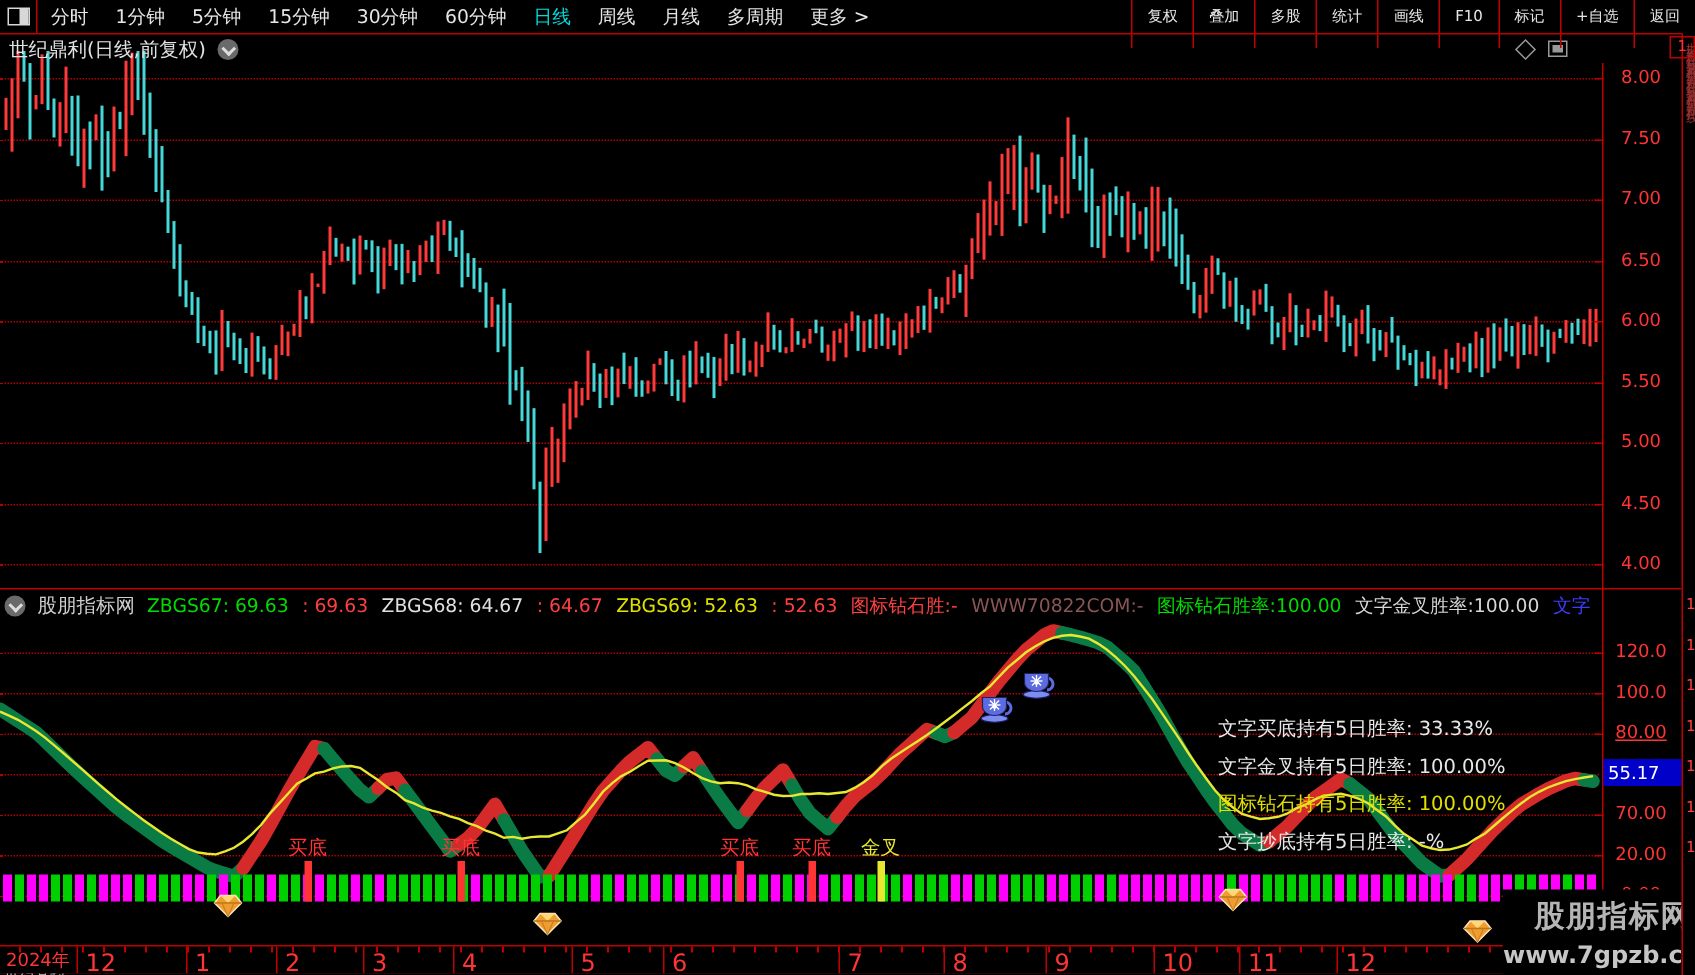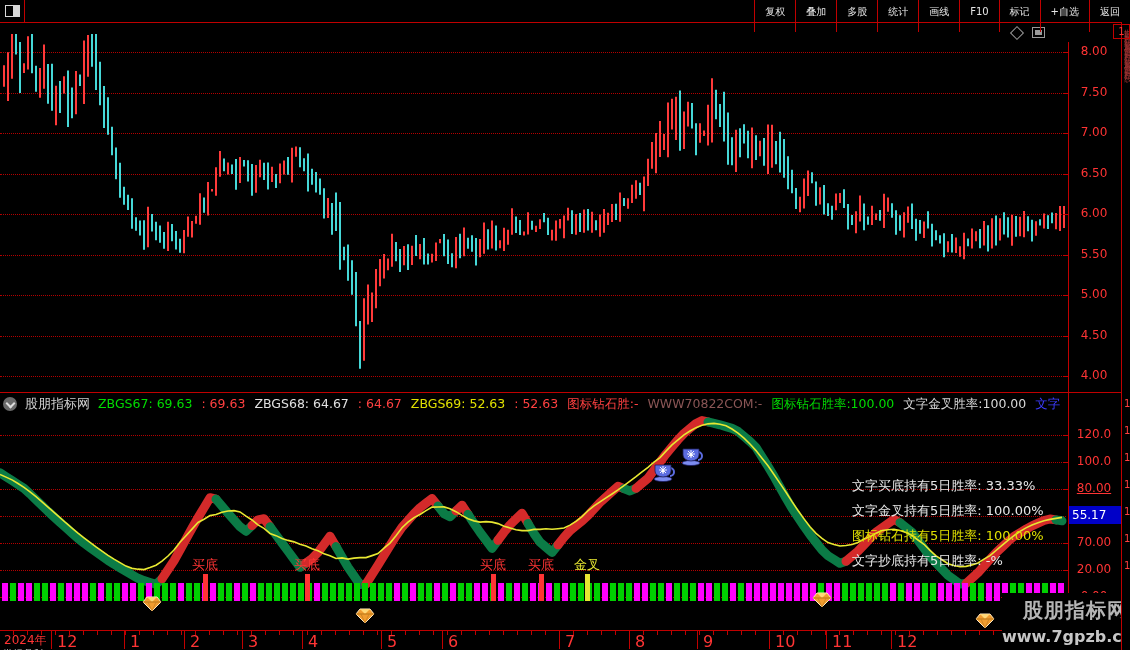--- a/index.html
+++ b/index.html
@@ -36,21 +36,21 @@
   .sep-line{position:absolute;left:0;width:1121px;height:0;border-top:1px solid #c00000;z-index:4;}
   
   .ind-header{position:absolute;left:0;top:394px;width:1060px;height:20px;display:flex;align-items:center;
               gap:8px;white-space:nowrap;z-index:5;overflow:hidden;}
   .ind-header .cicon{margin-left:3px;}
   .ih-item{font-size:12.5px;line-height:20px;}
   .src-label{font-size:13px;color:#cfcfcf;}
   .badge-cur{position:absolute;left:1069px;top:506px;width:52px;height:18px;background:#0000c8;color:#fff;
              font-size:12px;line-height:18px;padding-left:3px;z-index:6;}
   
-  .anno{position:absolute;left:852px;font-size:13px;white-space:nowrap;z-index:5;}
+  .anno{position:absolute;left:812px;font-size:13px;white-space:nowrap;z-index:5;}
   .sig-label{position:absolute;width:30px;text-align:center;font-size:13px;z-index:5;white-space:nowrap;}
   
   svg.layer{position:absolute;left:0;top:0;z-index:2;}
   
   .xaxis{position:absolute;left:0;top:630px;width:1130px;height:18px;background:#000;
          border-top:1px solid #c00000;border-bottom:1px solid #c00000;z-index:6;}
   .xticks{position:absolute;left:0;top:0;width:1066px;height:4px;
           background:repeating-linear-gradient(90deg,transparent 0 13px,#c00000 13px 14px);}
   .x-year{position:absolute;left:4px;top:1px;color:#ff3434;font-size:12px;}
   .x-month{position:absolute;top:1px;color:#ff3434;font-size:16px;}
@@ -71,34 +71,51 @@
 </style>
 </head>
 <body>
 
 <div class="page">
 
   <div class="toolbar">
     <div class="win-cell">
       <div class="winicon"></div>
     </div>
+    <div class="periods" id="periods">
+        <span class="p-item">分时</span>
+        <span class="p-item">1分钟</span>
+        <span class="p-item">5分钟</span>
+        <span class="p-item">15分钟</span>
+        <span class="p-item">30分钟</span>
+        <span class="p-item">60分钟</span>
+        <span class="p-item active">日线</span>
+        <span class="p-item">周线</span>
+        <span class="p-item">月线</span>
+        <span class="p-item">多周期</span>
+        <span class="p-item">更多 &gt;</span>
+      </div>
     <div class="tb-spacer"></div>
     <div style="display:flex" id="rbuttons">
         <span class="r-btn">复权</span>
         <span class="r-btn">叠加</span>
         <span class="r-btn">多股</span>
         <span class="r-btn">统计</span>
         <span class="r-btn">画线</span>
         <span class="r-btn">F10</span>
         <span class="r-btn">标记</span>
         <span class="r-btn">+自选</span>
         <span class="r-btn">返回</span>
       </div>
   </div>
 
+  <div class="titlerow">
+    <span class="title-text">世纪鼎利(日线,前复权)</span>
+    <span class="cicon"></span>
+  </div>
   <div class="tr-icons">
     <span class="dia-ic"></span>
     <span class="box-ic"></span>
   </div>
   <div class="corner-badge">1</div>
 
   <div id="gridhost">
       <div class="gridline" style="top: 52px;"></div>
       <div class="y-label" style="top: 44px;">8.00</div>
       <div class="tick" style="top: 52px;"></div>

